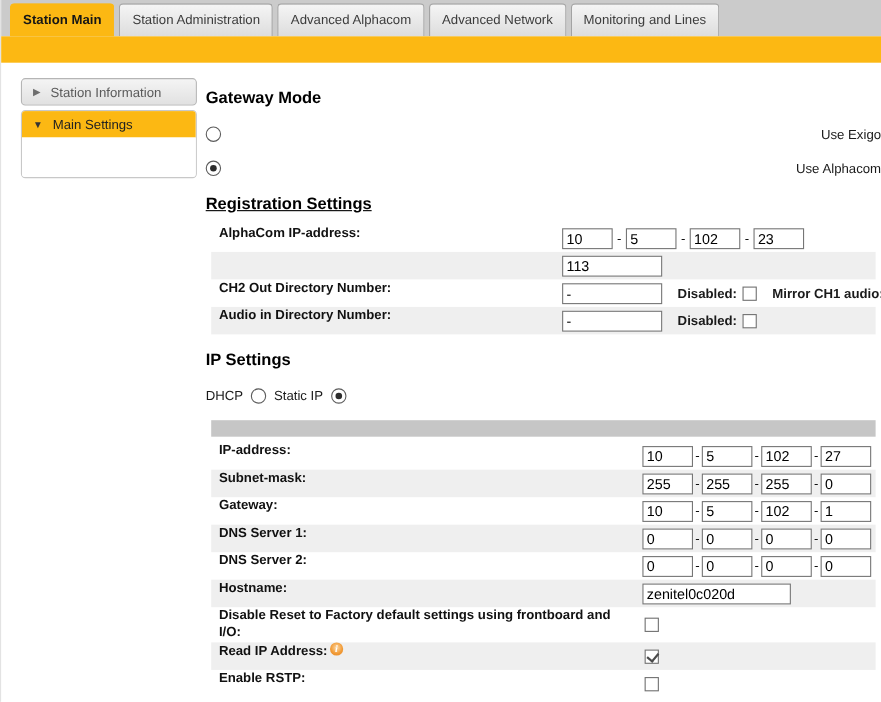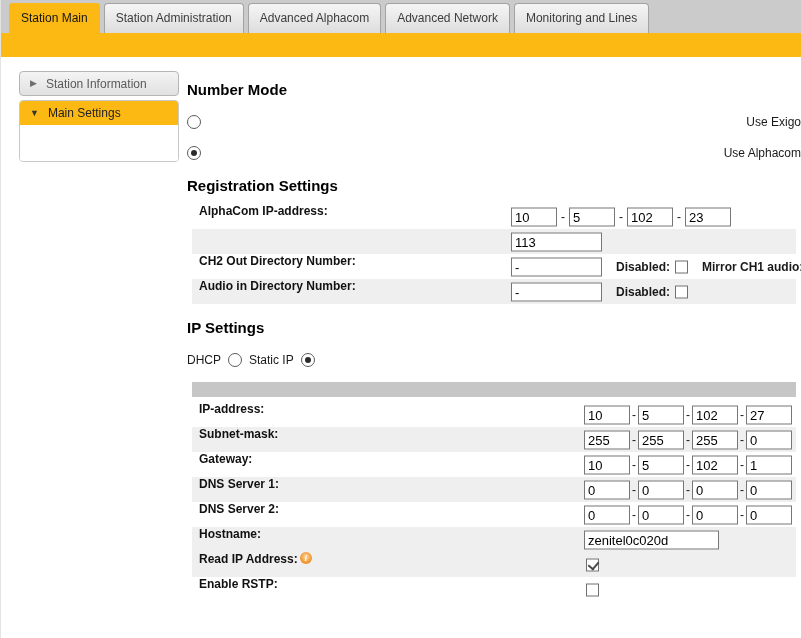--- a/index.html
+++ b/index.html
@@ -20,20 +20,21 @@
     height:30px; line-height:28px; padding:0 11px; margin-right:4px;
     border:1px solid #a3a3a3; border-bottom:none;
     border-radius:4px 4px 0 0;
     background:linear-gradient(#f5f5f5,#dddddd);
     color:#3c3c3c; white-space:nowrap; cursor:pointer;
   }
   .tab.active {
     background:var(--accent,#fcb813);
     border-color:var(--accent,#fcb813);
     color:#161616;
+    font-weight:bold;
   }
   .yellowbar { height:24px; background:var(--accent,#fcb813); }
 
   
   .content { position:relative; height:581px; }
 
   
   .sidebar { position:absolute; left:18px; top:14px; width:160px; }
   .side-btn {
     height:25px; display:flex; align-items:center; gap:9px; padding-left:10px;
@@ -48,21 +49,21 @@
   }
   .acc-panel { height:36px; background:#ffffff; }
   .tri { font-size:9px; line-height:1; }
   .side-btn .tri { color:#6e6e6e; }
   .acc-header .tri { color:#333333; }
 
   
   main { position:absolute; left:186px; top:0; right:0; }
   h2 { font-size:15px; font-weight:bold; margin:0; color:#000; line-height:16px; }
   .h-mode { margin-top:25px; }
-  .h-reg  { margin-top:16px; }
+  .h-reg  { margin-top:16px;text-decoration:underline; }
   .h-ip   { margin-top:16px; }
 
   .radio-line { margin-top:13px; height:18px; display:flex; align-items:center; gap:6px;justify-content:space-between; }
   .radio-line.first { margin-top:15px; }
   .dhcp-line { margin-top:15px; height:18px; display:flex; align-items:center; gap:7px; }
 
   
   .tbl { margin:0 5px; }
   .tbl-reg { margin-top:10px; }
   .hdr-bar { height:15px; background:var(--tableheader,#c6c6c6); margin:13px 5px 0 5px; }
@@ -140,21 +141,21 @@
       <div class="acc-header">
         <span class="tri">▼</span>
         <span>Main Settings</span>
       </div>
       <div class="acc-panel"></div>
     </div>
   </aside>
 
   <main>
 
-    <h2 class="h-mode">Number Mode</h2>
+    <h2 class="h-mode">Gateway Mode</h2>
 
     <div class="radio-line first">
       <input type="radio" name="station-mode" style="">
       <span>Use Exigo</span>
     </div>
     <div class="radio-line">
       <input type="radio" name="station-mode" checked="" style="">
       <span>Use Alphacom</span>
     </div>
 
@@ -280,20 +281,26 @@
         </span>
       </div>
 
       <div class="row alt">
         <span class="lbl">Hostname:</span>
         <span class="fields ip">
           <input class="box hostname" value="zenitel0c020d" style="">
         </span>
       </div>
 
+      <div class="row tall">
+        <span class="lbl">Disable Reset to Factory default settings using frontboard and I/O:</span>
+        <span class="fields cbcol">
+          <input type="checkbox" style="">
+        </span>
+      </div>
 
       <div class="row alt">
         <span class="lbl">
           <span>Read IP Address:</span><span class="info-icon">i</span>
         </span>
         <span class="fields cbcol">
           <input type="checkbox" checked="" style="">
         </span>
       </div>
 

